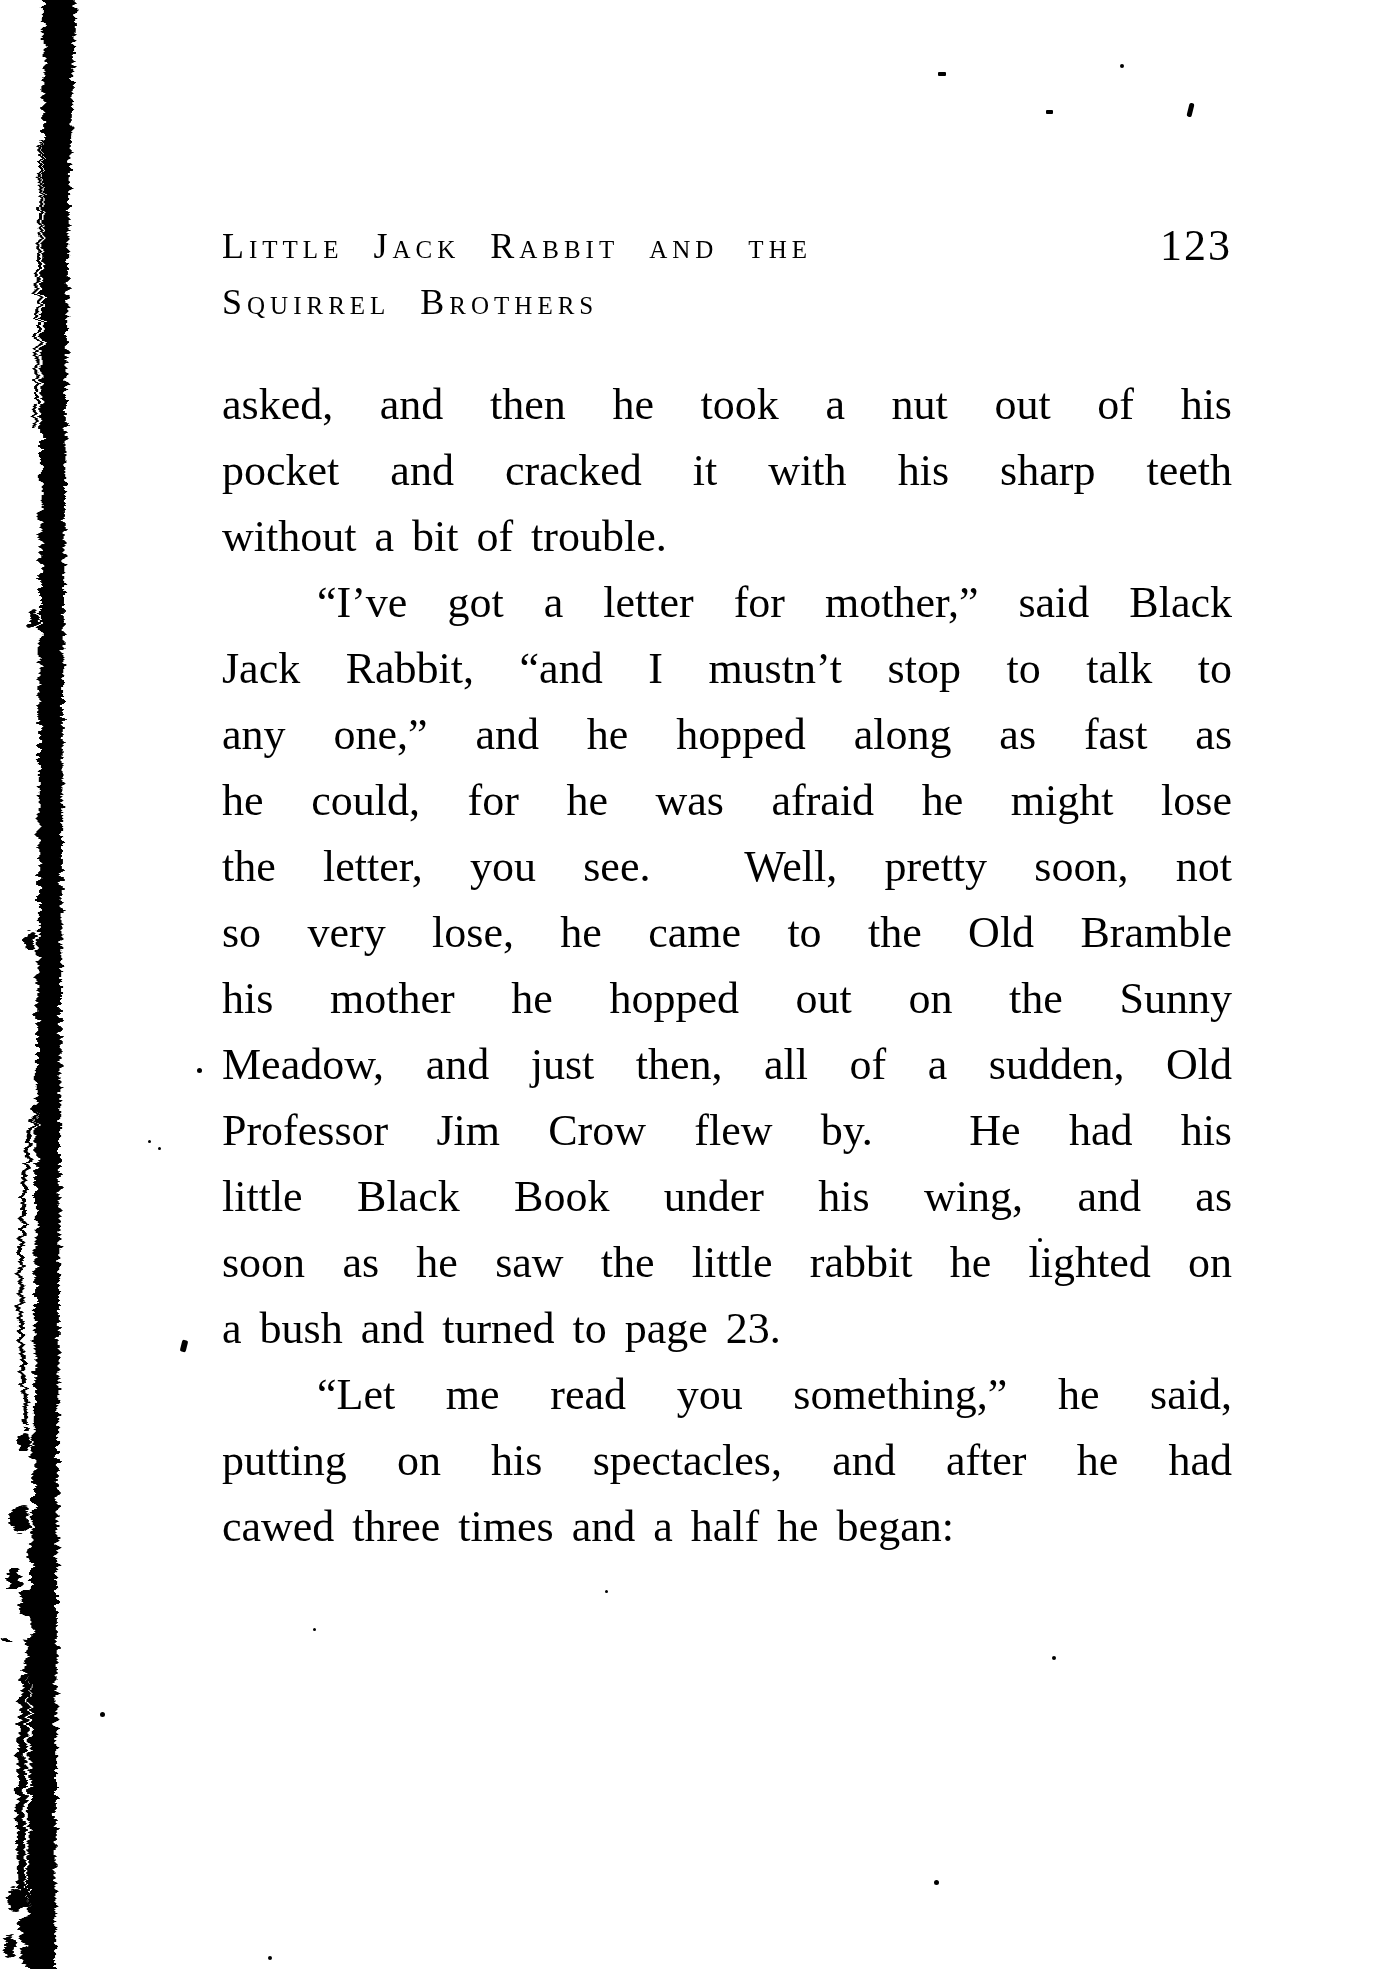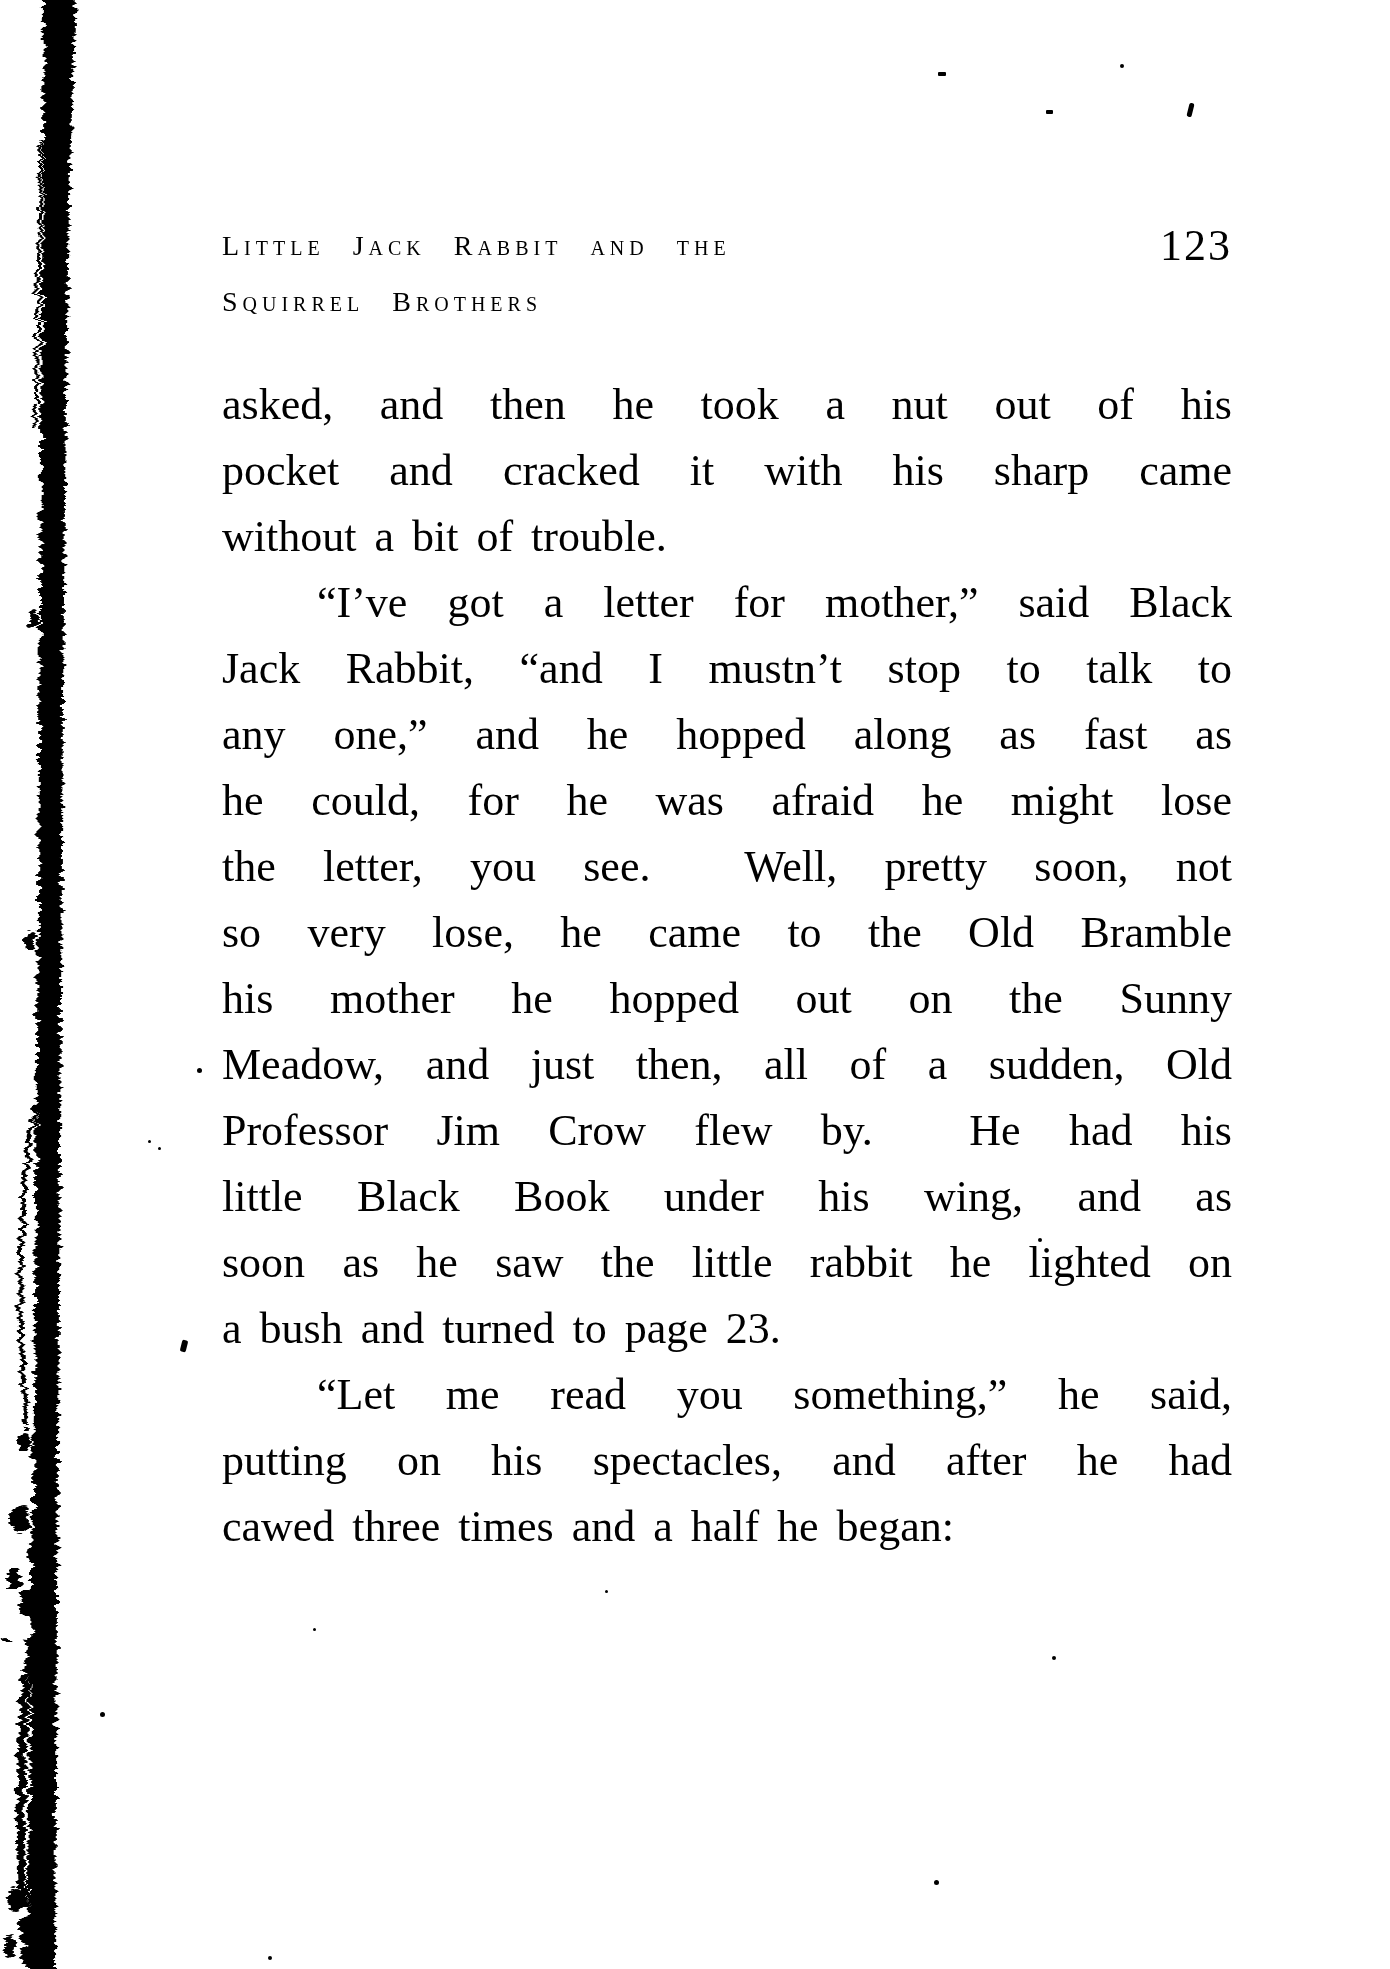--- a/index.html
+++ b/index.html
@@ -24,21 +24,21 @@
   .header {
     position: absolute;
     left: 222px; top: 218px;
     width: 1010px;
     display: flex;
     justify-content: space-between;
     align-items: flex-start;
   }
   .running-title {
     font-variant: small-caps;
-    font-size: 28px;
+    font-size: 36px;
     line-height: 56px;
     letter-spacing: 5px;
     word-spacing: 16px;
     font-weight: normal;
   }
   .page-number {
     font-size: 44px;
     line-height: 56px;
     font-weight: normal;
     letter-spacing: 2px;
@@ -109,21 +109,21 @@
   <div class="header">
     <div class="running-title">
       <div>Little Jack Rabbit and the</div>
       <div>Squirrel Brothers</div>
     </div>
     <div class="page-number">123</div>
   </div>
 
   <div class="bodytext">
     <div class="line">asked, and then he took a nut out of his</div>
-    <div class="line">pocket and cracked it with his sharp came</div>
+    <div class="line">pocket and cracked it with his sharp teeth</div>
     <div class="line end">without a bit of trouble.</div>
     <div class="line indent">“I’ve got a letter for mother,” said Black</div>
     <div class="line">Jack Rabbit, “and I mustn’t stop to talk to</div>
     <div class="line">any one,” and he hopped along as fast as</div>
     <div class="line">he could, for he was afraid he might lose</div>
     <div class="line">the letter, you see.&nbsp; Well, pretty soon, not</div>
     <div class="line">so very lose, he came to the Old Bramble</div>
     <div class="line">his mother he hopped out on the Sunny</div>
     <div class="line">Meadow, and just then, all of a sudden, Old</div>
     <div class="line">Professor Jim Crow flew by.&nbsp; He had his</div>

